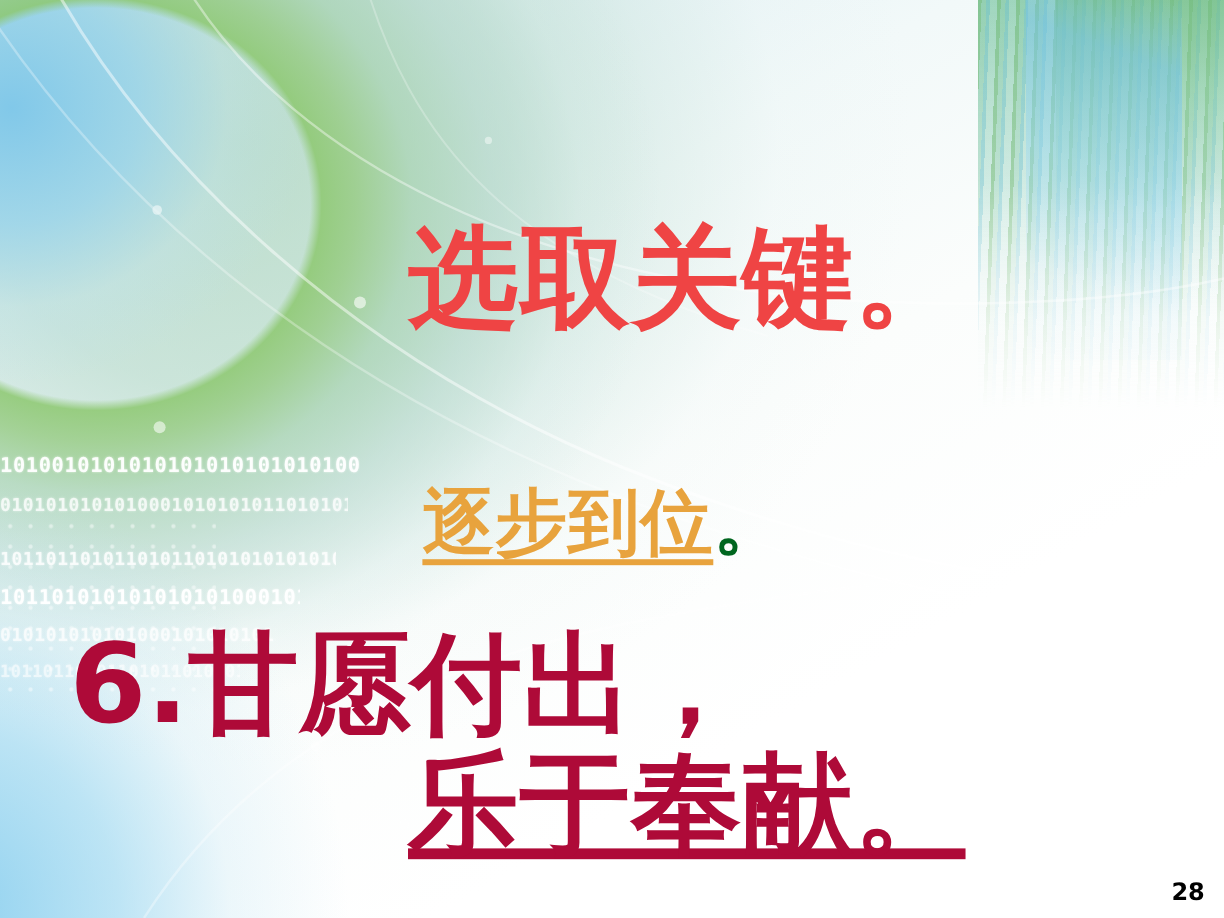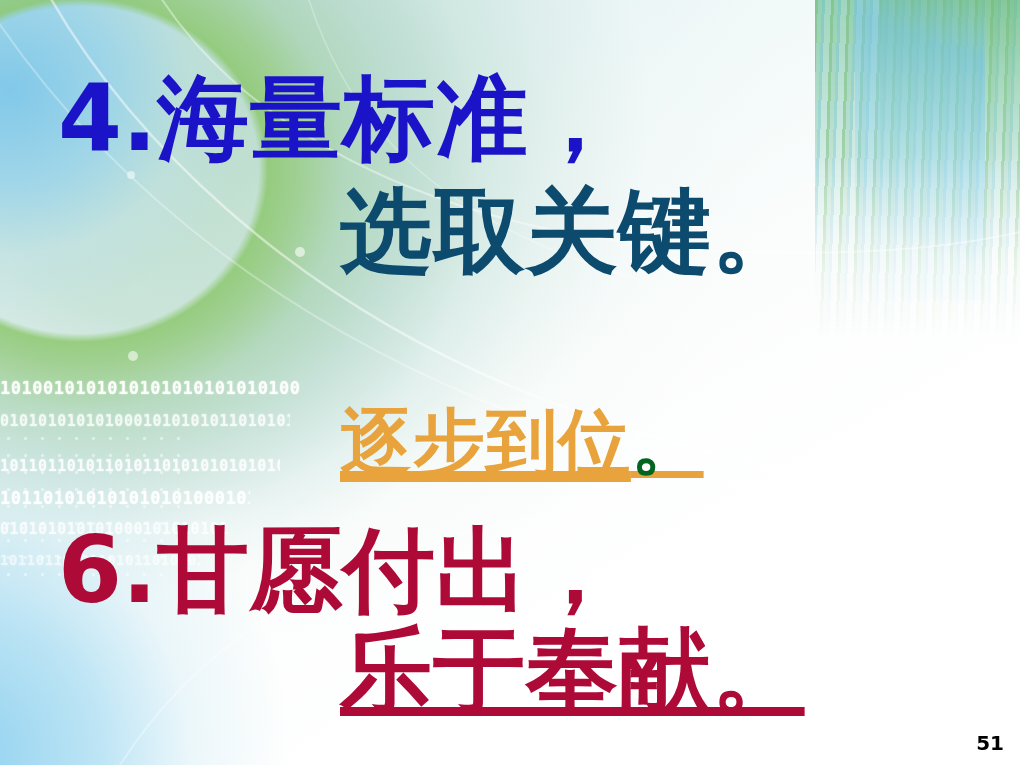--- a/index.html
+++ b/index.html
@@ -180,21 +180,21 @@
   }
   .ul-seg {
     text-decoration: underline;
     text-decoration-thickness: 5px;
     text-underline-offset: 10px;
   }
 
   #line1 { left: 58px;  top: 72px;  font-size: 92px; }
   #line2 { left: 340px; top: 185px; font-size: 92px; }
   #line3 { left: 58px;  top: 296px; font-size: 92px; }
-  #line4 { left: 340px; top: 406px; font-size: 72px; text-decoration: underline; }
+  #line4 { left: 352px; top: 406px; font-size: 60px; }
   #line5 { left: 58px;  top: 524px; font-size: 92px; }
   #line6 { left: 340px; top: 624px; font-size: 92px; text-decoration: underline; }
 
   #page-number {
     position: absolute;
     right: 16px;
     bottom: 10px;
     font-family: "DejaVu Sans", "Liberation Sans", sans-serif;
     font-weight: 700;
     font-size: 20px;
@@ -236,38 +236,35 @@
 
   <div class="binary-strip" style="top:378px;font-size:17px;width:300px;">101001010101010101010101010010101</div>
   <div class="binary-strip" style="top:412px;font-size:15px;width:290px;opacity:.85;">01010101010100010101010110101010</div>
   <div class="binary-strip" style="top:457px;font-size:15px;width:280px;opacity:.9;">1011011010110101101010101010101</div>
   <div class="binary-strip" style="top:488px;font-size:17px;width:250px;">101101010101010101000101010101</div>
   <div class="binary-strip" style="top:520px;font-size:15px;width:230px;opacity:.8;">01010101010100010101010110101010</div>
   <div class="binary-strip" style="top:552px;font-size:14px;width:200px;opacity:.65;">1011011010110101101010101010101</div>
 
   <div id="content">
 
-    <div class="tline" id="line1" style="color: rgb(26, 19, 200);">
-      <span class="num">4.</span><span class="cjk">海量标准，</span>
-    </div>
-
-    <div class="tline" id="line2" style="color: #0c4a6e;">
+
+    <div class="tline" id="line2" style="color: #ef4444;">
       <span class="cjk">选取关键。</span>
     </div>
 
 
     <div class="tline" id="line4" style="color: rgb(232, 163, 61);">
       <span class="cjk ul-seg" style="text-decoration-color: rgb(232, 163, 61);">逐步到位</span><span class="cjk" style="color: rgb(0, 102, 31);">。</span>
     </div>
 
     <div class="tline" id="line5" style="color: rgb(174, 10, 56); text-align: center;">
       <span class="num">6.</span><span class="cjk">甘愿付出，</span>
     </div>
 
     <div class="tline" id="line6" style="color: rgb(174, 10, 56);">
       <span class="cjk">乐于奉献。</span>
     </div>
 
   </div>
 
-  <div id="page-number">51</div>
+  <div id="page-number">28</div>
 
 </div>
 
 </body></html>

